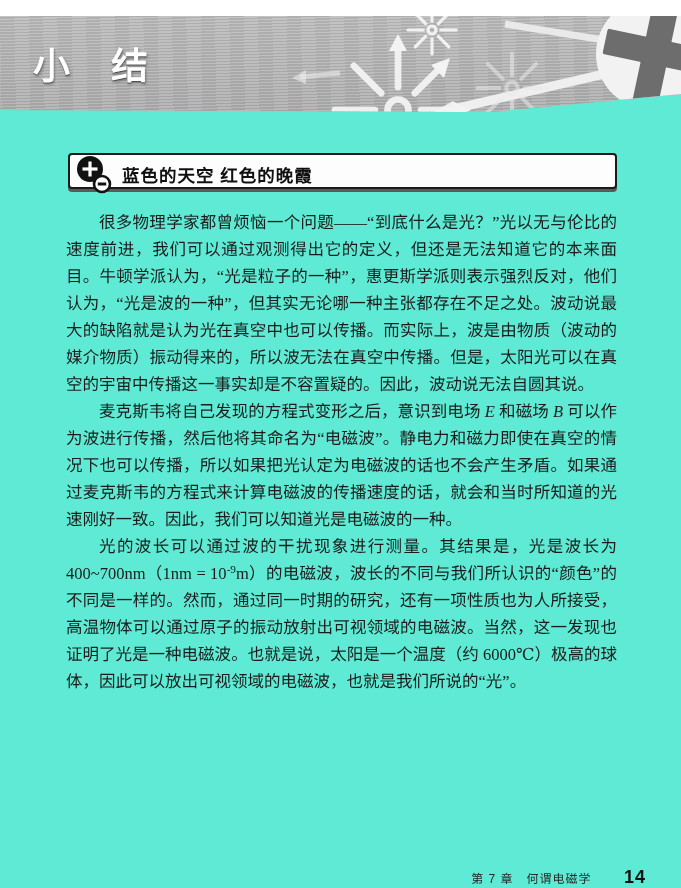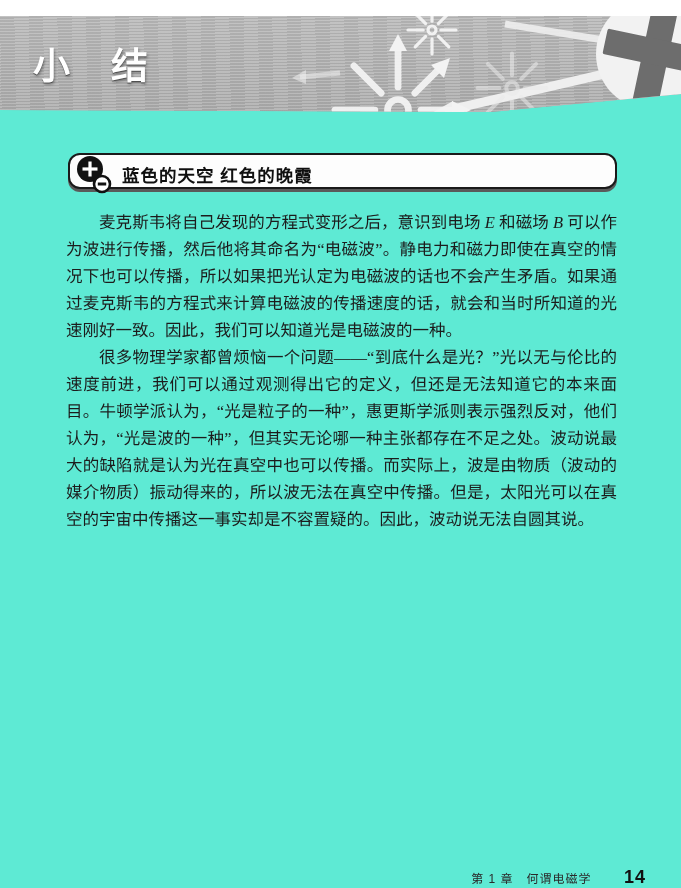--- a/index.html
+++ b/index.html
@@ -24,21 +24,21 @@
     position:absolute; left:33px; top:20px; margin:0;
     font-family:"Liberation Sans","DejaVu Sans",sans-serif;
     font-weight:bold; font-size:37px; color:#ffffff; letter-spacing:2px;
     text-shadow: 0 1px 0 rgba(70,70,70,.85), 1px 2px 3px rgba(0,0,0,.35);
   }
 
   
   .section-box {
     position:absolute; left:68px; top:137px; width:549px; height:36px;
     box-sizing:border-box; background:#fdfdfd;
-    border:2px solid #1a1a1a; border-radius:12px;
+    border:2px solid #1a1a1a; border-radius:4px;
     box-shadow:0 3px 0 #5a5a5a;
   }
   .section-box h2 {
     position:absolute; left:52px; top:7px; margin:0;
     font-family:"Liberation Sans","DejaVu Sans",sans-serif;
     font-size:17.5px; font-weight:bold; color:#101010; letter-spacing:1px;
     white-space:nowrap;
   }
   .icon-plusminus { position:absolute; left:4px; top:-3px; width:40px; height:46px; display:block; }
 
@@ -108,22 +108,23 @@
       <circle cx="16" cy="17" r="13" fill="#121212"></circle>
       <rect x="14.4" y="9.5" width="3.2" height="15" fill="#ffffff"></rect>
       <rect x="8.5" y="15.4" width="15" height="3.2" fill="#ffffff"></rect>
       <circle cx="28" cy="32" r="8" fill="#ffffff" stroke="#121212" stroke-width="2.6"></circle>
       <rect x="23.8" y="30.5" width="8.4" height="3" fill="#121212"></rect>
     </svg>
     <h2>蓝色的天空 红色的晚霞</h2>
   </div>
 
   <main class="body-text">
+    <p><span>很多物理学家都曾烦恼一个问题——“到底什么是光？”光以无与伦比的速度前进，我们可以通过观测得出它的定义，但还是无法知道它的本来面目。牛顿学派认为，“光是粒子的一种”，惠更斯学派则表示强烈反对，他们认为，“光是波的一种”，但其实无论哪一种主张都存在不足之处。波动说最大的缺陷就是认为光在真空中也可以传播。而实际上，波是由物质（波动的媒介物质）振动得来的，所以波无法在真空中传播。但是，太阳光可以在真空的宇宙中传播这一事实却是不容置疑的。因此，波动说无法自圆其说。</span></p>
     <p><span>麦克斯韦将自己发现的方程式变形之后，意识到电场 </span><i>E</i><span> 和磁场 </span><i>B</i><span> 可以作为波进行传播，然后他将其命名为“电磁波”。静电力和磁力即使在真空的情况下也可以传播，所以如果把光认定为电磁波的话也不会产生矛盾。如果通过麦克斯韦的方程式来计算电磁波的传播速度的话，就会和当时所知道的光速刚好一致。因此，我们可以知道光是电磁波的一种。</span></p>
-    <p><span>很多物理学家都曾烦恼一个问题——“到底什么是光？”光以无与伦比的速度前进，我们可以通过观测得出它的定义，但还是无法知道它的本来面目。牛顿学派认为，“光是粒子的一种”，惠更斯学派则表示强烈反对，他们认为，“光是波的一种”，但其实无论哪一种主张都存在不足之处。波动说最大的缺陷就是认为光在真空中也可以传播。而实际上，波是由物质（波动的媒介物质）振动得来的，所以波无法在真空中传播。但是，太阳光可以在真空的宇宙中传播这一事实却是不容置疑的。因此，波动说无法自圆其说。</span></p>
+    <p><span>光的波长可以通过波的干扰现象进行测量。其结果是，光是波长为 400~700nm（1nm = 10</span><sup>-9</sup><span>m）的电磁波，波长的不同与我们所认识的“颜色”的不同是一样的。然而，通过同一时期的研究，还有一项性质也为人所接受，高温物体可以通过原子的振动放射出可视领域的电磁波。当然，这一发现也证明了光是一种电磁波。也就是说，太阳是一个温度（约 6000℃）极高的球体，因此可以放出可视领域的电磁波，也就是我们所说的“光”。</span></p>
   </main>
 
   <footer class="page-footer">
-    <span class="footer-chapter">第 1 章　何谓电磁学</span>
+    <span class="footer-chapter">第 7 章　何谓电磁学</span>
     <span class="page-number">14</span>
   </footer>
 
 </div>
 
 </body></html>

